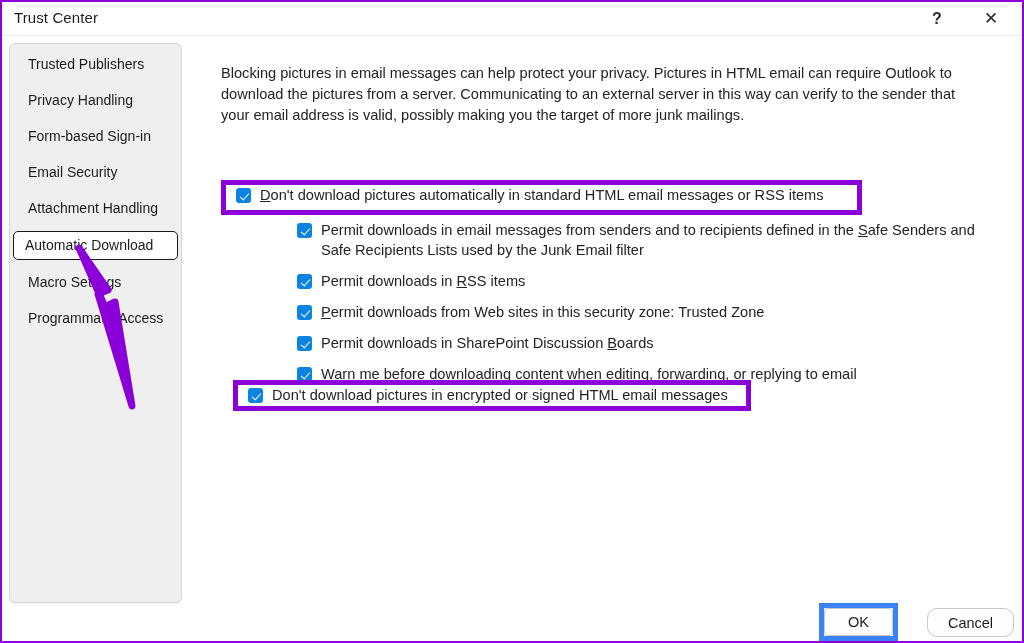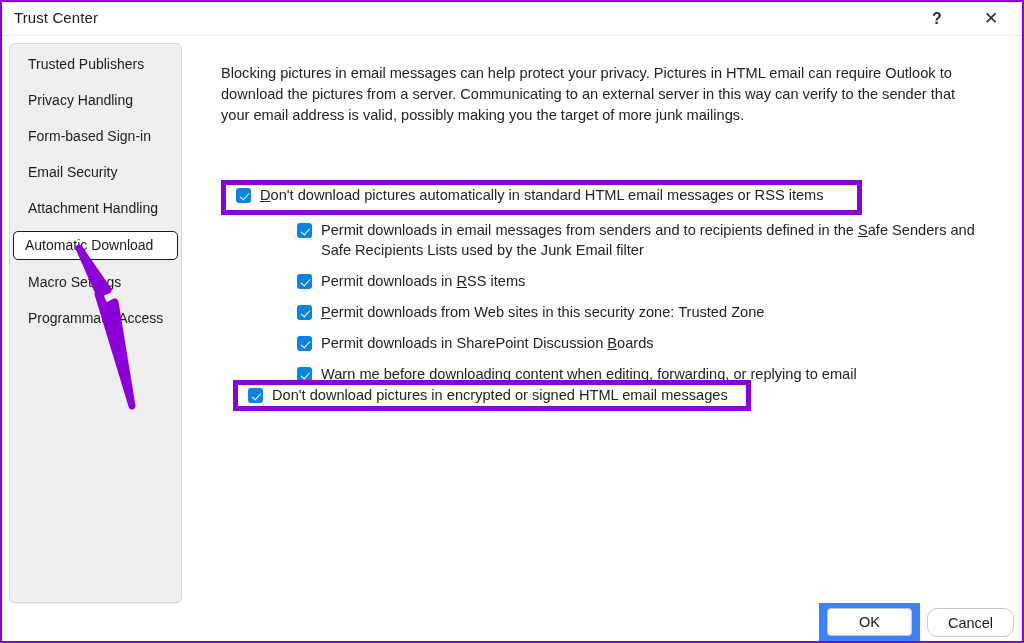--- a/index.html
+++ b/index.html
@@ -186,23 +186,23 @@
     width: 690px;
   }
   .sub-row { margin-bottom: 11px; }
   .sub-row .cb-label { width: 672px; }
 
   
   .ok-wrap {
     position: absolute;
     left: 817px;
     top: 601px;
-    width: 101px;
+    width: 79px;
     height: 38px;
-    border: 8px solid #3b82f6;
+    border: 5px solid #3b82f6;
     box-sizing: border-box;
     background: #ffffff;
     display: flex;
     align-items: center;
     justify-content: center;
   }
   .btn {
     font-family: "Liberation Sans", sans-serif;
     font-size: 14.5px;
     color: #1b1b1b;

